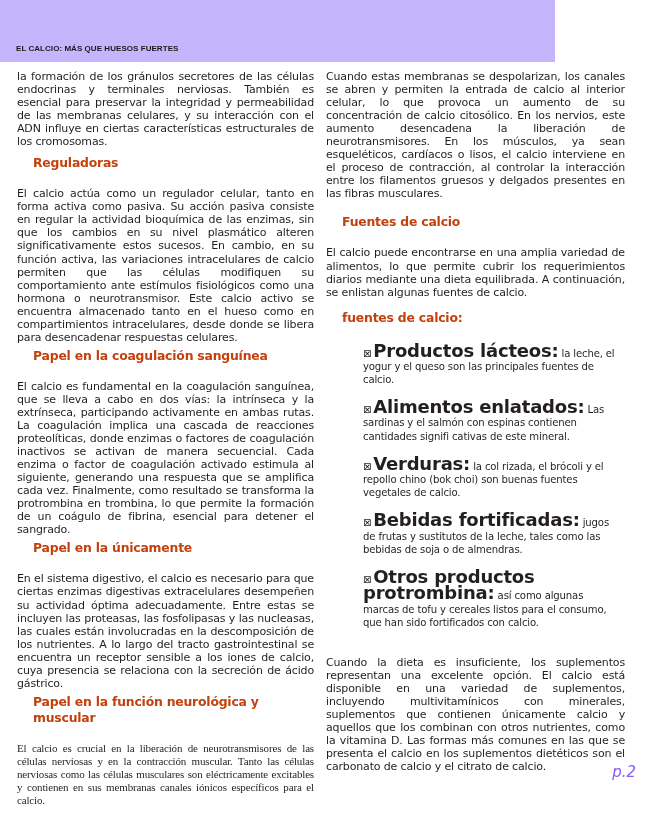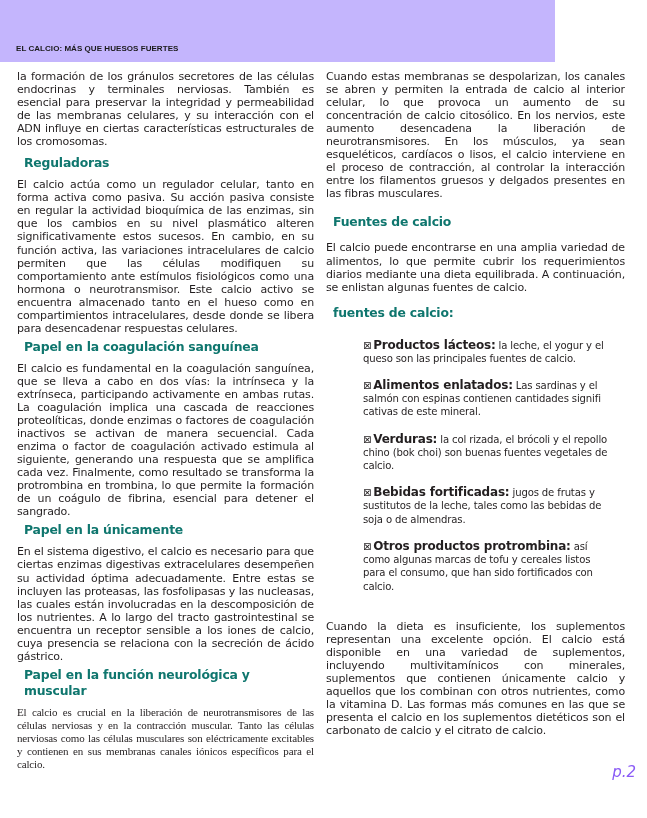--- a/index.html
+++ b/index.html
@@ -5,25 +5,25 @@
   html, body { margin:0; padding:0; }
   body { width:647px; height:818px; background:#ffffff; position:relative; overflow:hidden;
          font-family:"DejaVu Sans", sans-serif; color:#231f20; }
   .header { position:absolute; left:0; top:0; width:555px; height:62px; background:#c4b5fd; }
   .header-title { position:absolute; left:16px; top:44px; font-family:"Liberation Sans", sans-serif;
          font-weight:bold; font-size:8px; letter-spacing:0.05px; color:#1a1a1a; }
   .col { position:absolute; top:70px; width:297px; }
   .col-left { left:17px; }
   .col-right { left:326px; width:299px; }
   p.body { margin:0; font-size:11px; line-height:13.05px; text-align:justify; letter-spacing:-0.15px; }
-  h2 { margin:7px; font-family:"DejaVu Sans", sans-serif; font-weight:bold; font-size:12.4px; line-height:16px; color:#0f766e; letter-spacing:-0.2px; }
+  h2 { margin:16px; font-family:"DejaVu Sans", sans-serif; font-weight:bold; font-size:12.4px; line-height:16px; color:#c2410c; letter-spacing:-0.2px; }
   .list { margin:0; padding:0; list-style:none; padding-left:37px; padding-right:10px; }
   .list li { font-size:10.1px; line-height:13.2px; letter-spacing:-0.15px; }
   .list .box { font-size:10px; margin-right:2px; }
-  .list .term { font-weight:bold; font-size:12px; letter-spacing:-0.2px; }
+  .list .term { font-weight:bold; font-size:18px; letter-spacing:-0.2px; }
   .page-num { position:absolute; right:11px; top:763px; font-family:"DejaVu Sans", sans-serif; font-style:italic;
          font-size:15px; color:#8b5cf6; }
 </style>
 </head>
 <body>
 
 <div class="header">
   <div class="header-title">EL CALCIO: MÁS QUE HUESOS FUERTES</div>
 </div>
 

